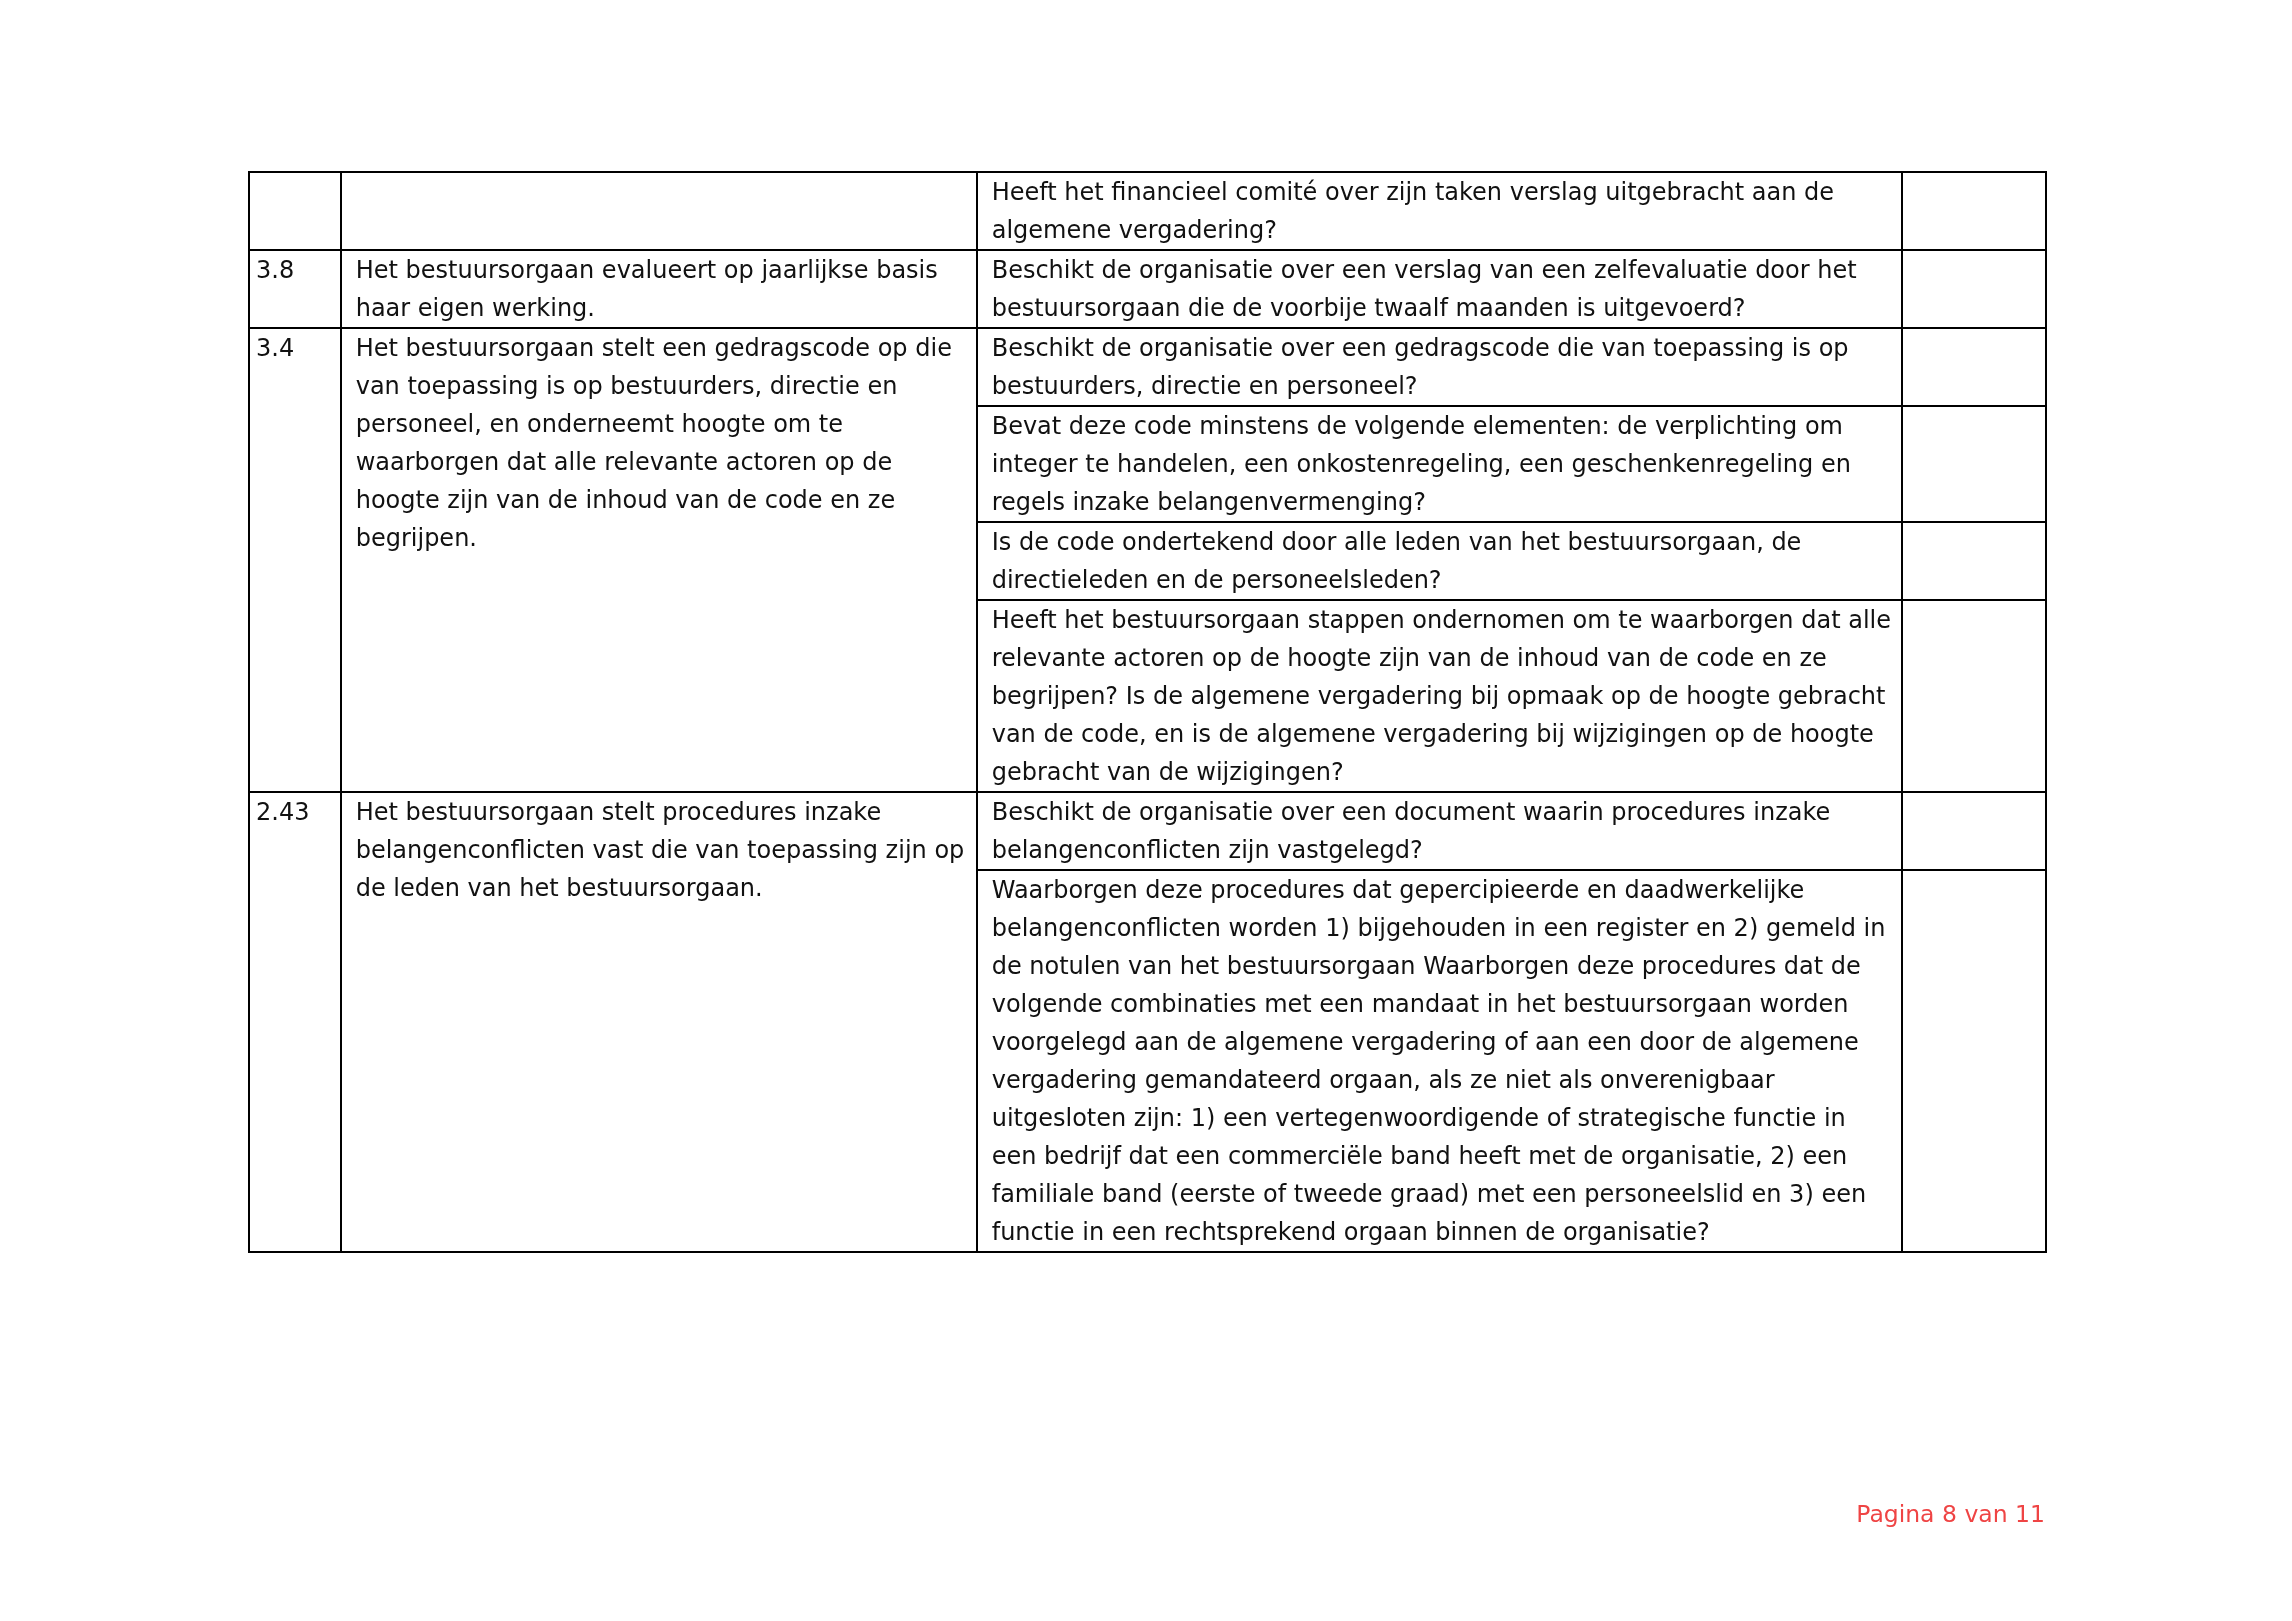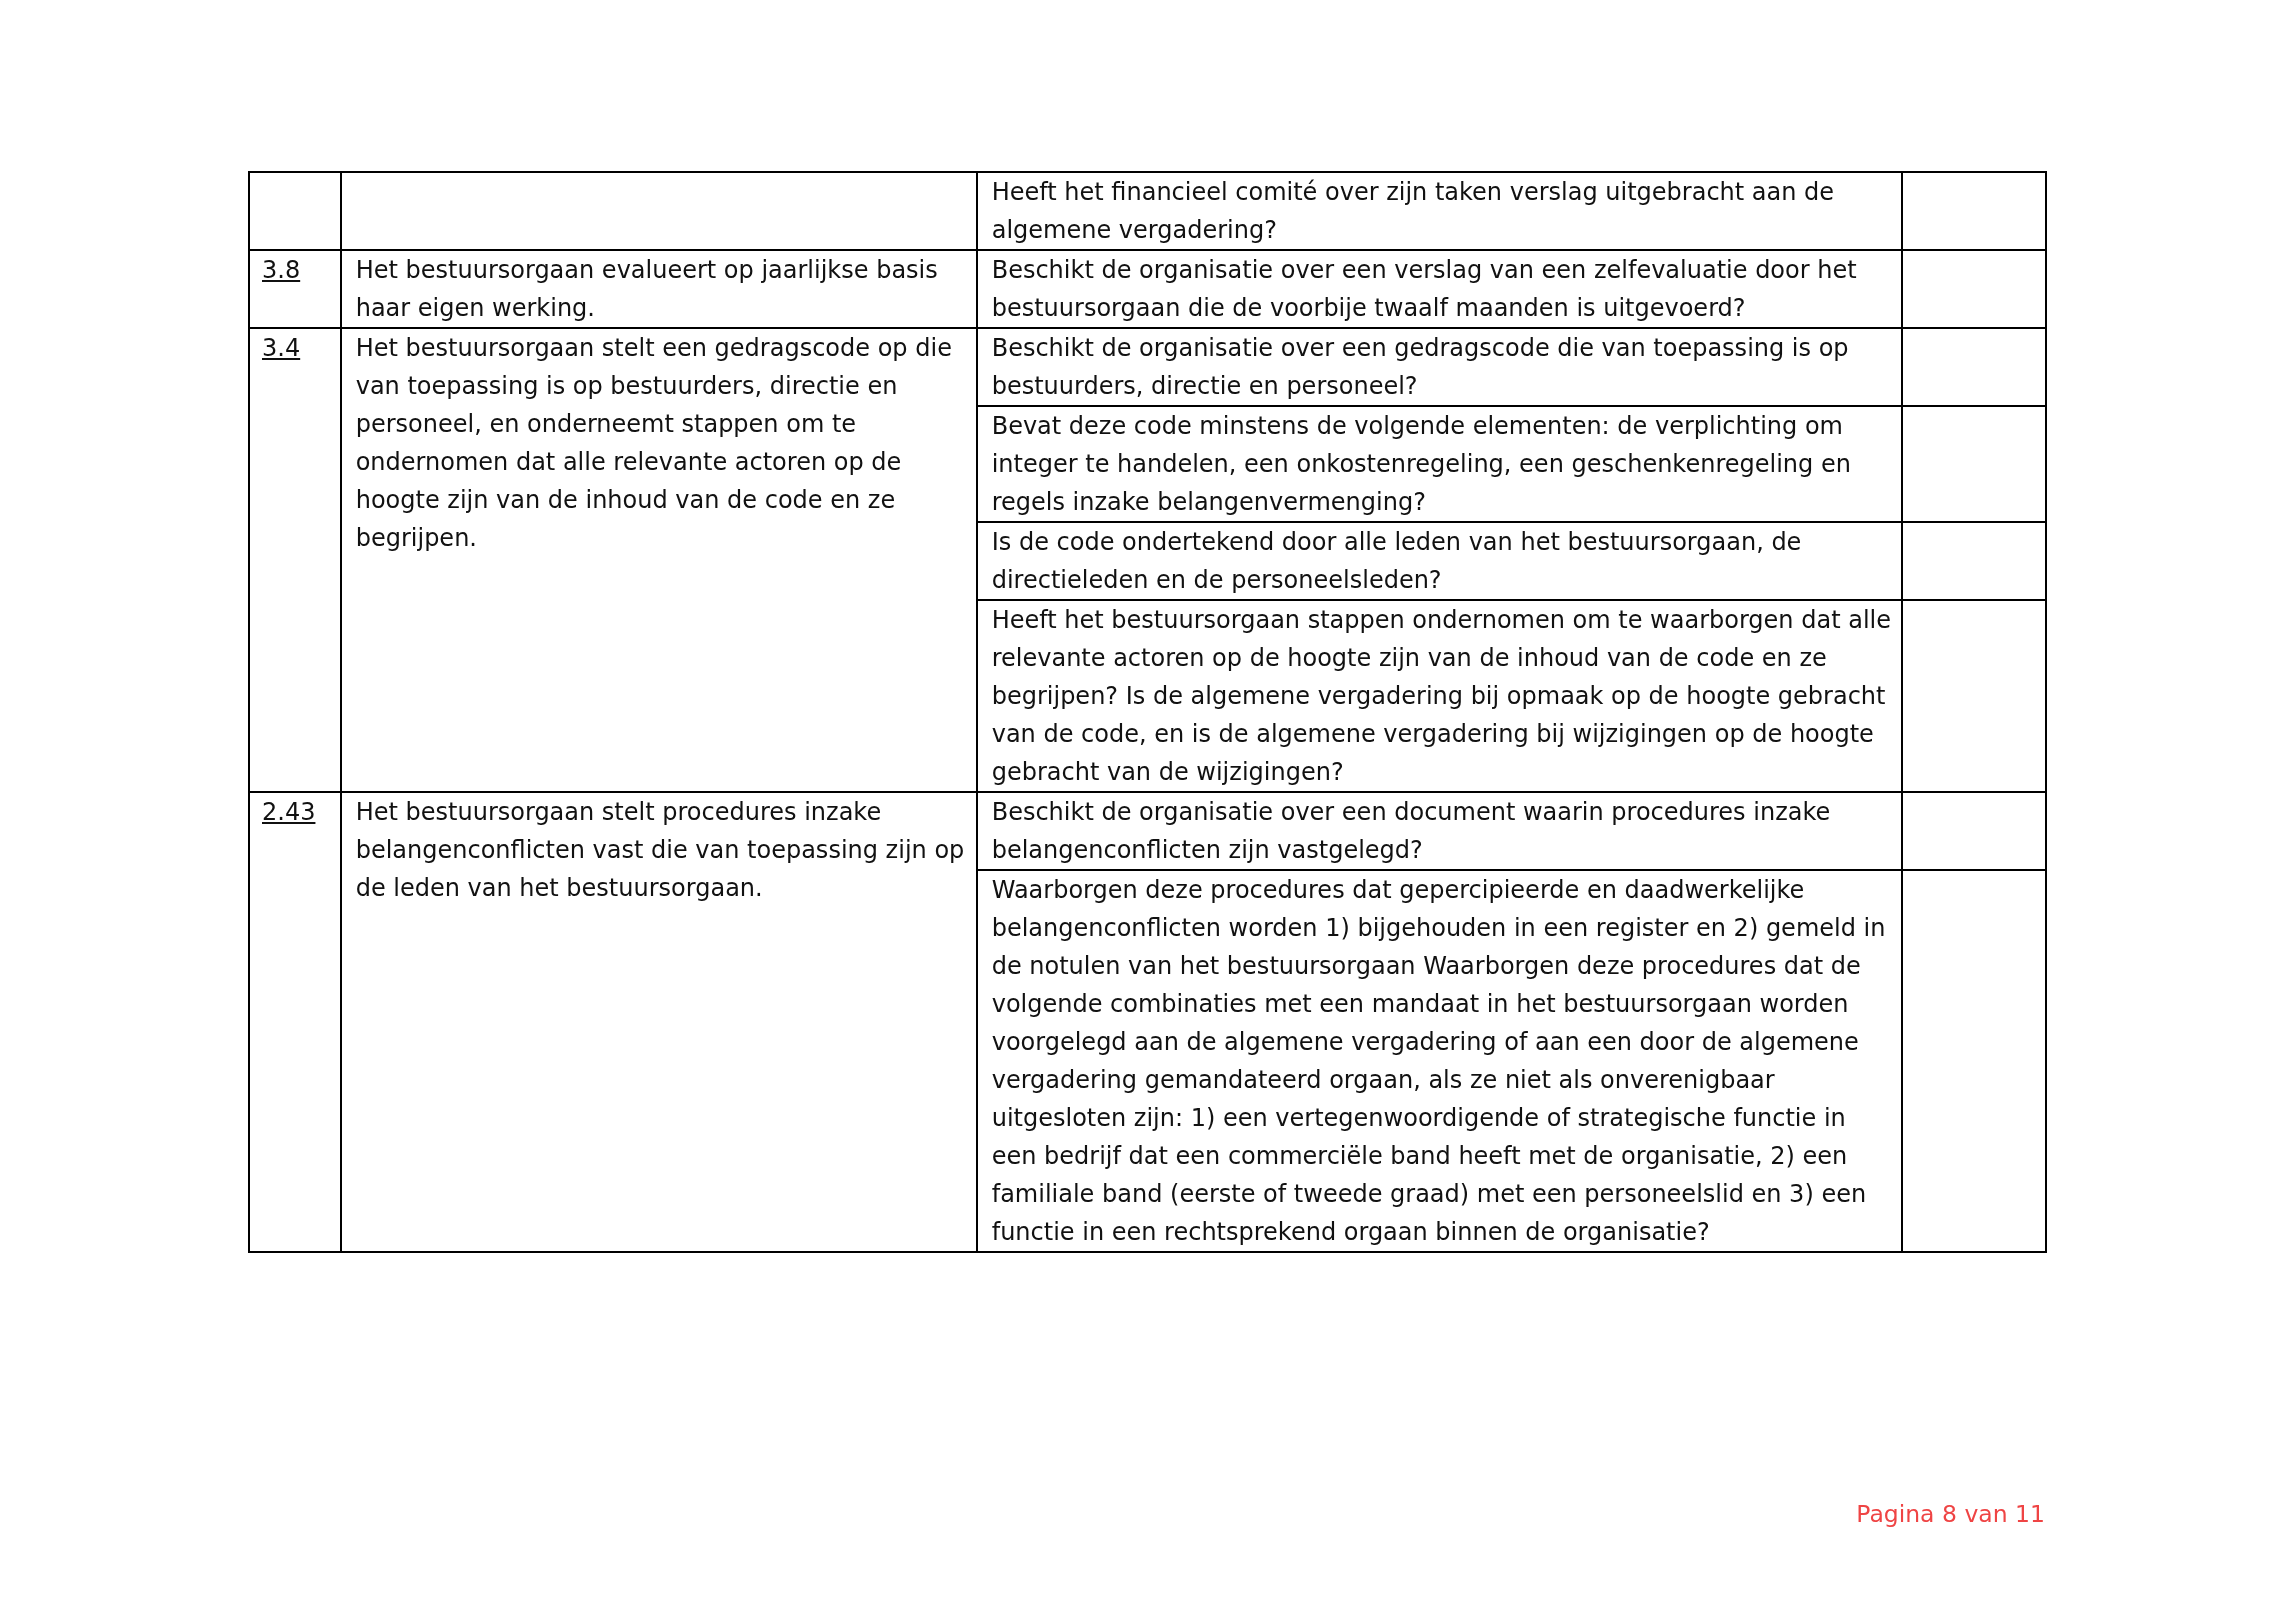--- a/index.html
+++ b/index.html
@@ -11,21 +11,21 @@
     width: 1798px;
     border-collapse: collapse;
     table-layout: fixed;
     font-size: 24px; line-height: 38px;
   }
   table.checklist td {
     border: 2px solid #000;
     vertical-align: top;
     padding: 0 9.8px 0 13.7px;
   }
-  table.checklist td.num { padding-left: 12px; text-decoration: underline; }
+  table.checklist td.num { padding-left: 6px; }
   table.checklist tr.group-start td { border-top-width: 2.9px; }
   table.checklist { border: 2.9px solid #000; }
   col.c-num { width: 92px; }
   col.c-crit { width: 636px; }
   col.c-q { width: 925px; }
   col.c-ans { width: 144px; }
   .footer {
     position: absolute; right: 248px; top: 1500px;
     font-size: 23.5px; color: #ef4444;
   }
@@ -52,21 +52,21 @@
 
       <tr>
         <td class="num">3.8</td>
         <td>Het bestuursorgaan evalueert op jaarlijkse basis haar eigen werking.</td>
         <td>Beschikt de organisatie over een verslag van een zelfevaluatie door het bestuursorgaan die de voorbije twaalf maanden is uitgevoerd?</td>
         <td></td>
       </tr>
 
       <tr class="group-start">
         <td class="num" rowspan="4">3.4</td>
-        <td rowspan="4">Het bestuursorgaan stelt een gedragscode op die van toepassing is op bestuurders, directie en personeel, en onderneemt stappen om te ondernomen dat alle relevante actoren op de hoogte zijn van de inhoud van de code en ze begrijpen.</td>
+        <td rowspan="4">Het bestuursorgaan stelt een gedragscode op die van toepassing is op bestuurders, directie en personeel, en onderneemt hoogte om te waarborgen dat alle relevante actoren op de hoogte zijn van de inhoud van de code en ze begrijpen.</td>
         <td>Beschikt de organisatie over een gedragscode die van toepassing is op bestuurders, directie en personeel?</td>
         <td></td>
       </tr>
       <tr>
         <td>Bevat deze code minstens de volgende elementen: de verplichting om integer te handelen, een onkostenregeling, een geschenkenregeling en regels inzake belangenvermenging?</td>
         <td></td>
       </tr>
       <tr>
         <td>Is de code ondertekend door alle leden van het bestuursorgaan, de directieleden en de personeelsleden?</td>
         <td></td>

